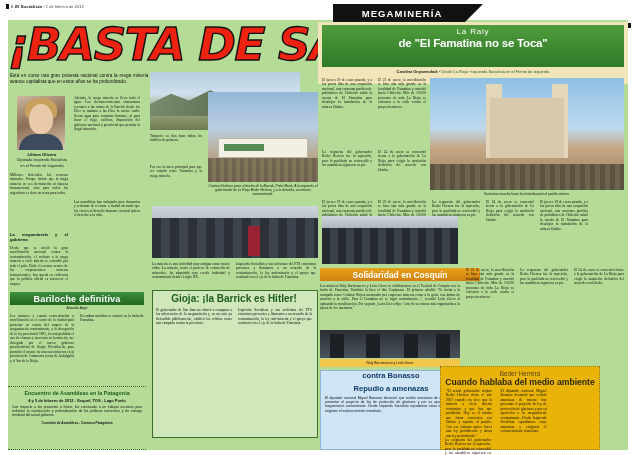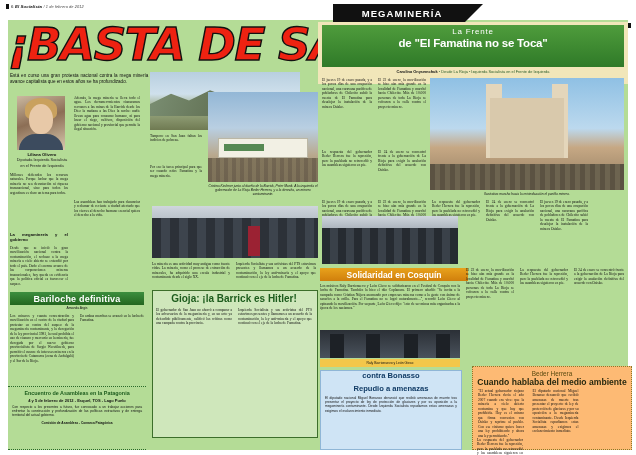--- a/index.html
+++ b/index.html
@@ -215,21 +215,21 @@
     position:absolute;left:0;bottom:0;width:194px;height:26px;
     background:repeating-linear-gradient(90deg,#5b5242 0 5px,#6d6450 5px 10px);
   }
   .cap-plaza{
     position:absolute;left:430px;top:192px;width:194px;
     font-size:3.3px;line-height:4.2px;color:#111;text-align:center;font-style:italic;
   }
 
   
   .cosquin{
-    position:absolute;left:320px;top:268px;width:148px;height:13px;
+    position:absolute;left:320px;top:268px;width:160px;height:13px;
     background:linear-gradient(#e8a21c,#d07f0c);
     display:flex;align-items:center;justify-content:center;
     color:#fff;font-weight:bold;font-size:8.5px;
   }
 
   
   .ph-cosq{
     left:320px;top:330px;width:140px;height:28px;
     background:linear-gradient(#2b3036,#4a525c);
   }
@@ -245,22 +245,22 @@
     background:#cfe4f5;border:1px solid #8fb6d6;
   }
   .repudio .h{
     text-align:center;font-weight:bold;font-size:7.6px;line-height:9px;color:#123c66;
     margin-top:4px;
   }
   .repudio .b{font-size:3.3px;line-height:4.2px;color:#111;text-align:justify;padding:3px 4px 0;}
 
   
   .beder{
-    position:absolute;left:472px;top:366px;width:158px;height:82px;
-    background:#fdba74;border:1px dotted #8a7a2a;
+    position:absolute;left:440px;top:366px;width:158px;height:82px;
+    background:#eab308;border:1px dotted #8a7a2a;
   }
   .beder .k{text-align:center;font-size:6.4px;color:#5a4a10;margin-top:3px;}
   .beder .h{text-align:center;font-weight:bold;font-size:8.6px;color:#2a2a10;line-height:10px;}
 </style>
 </head>
 <body>
 
 <div class="page">
 
   <div class="masthead">
@@ -343,21 +343,21 @@
   <div class="col" style="left:152px;top:262px;width:78px;">La minería es una actividad muy antigua como fuente vidas. La minería, como el proceso de extracción de minerales, ha adquirido una escala industrial y contaminante desde el siglo XX.</div>
   <div class="col" style="left:236px;top:262px;width:80px;">Izquierda Socialista y sus activistas del PTS estuvimos presentes y llamamos a un acuerdo de la contaminación, la ley anti-minería y el apoyo que continuó con el eje de la lucha de Famatina.</div>
 
   <div class="gioja-box"></div>
   <div class="gioja-title">Gioja: ¡la Barrick es Hitler!</div>
   <div class="col" style="left:156px;top:308px;width:76px;">El gobernador de San Juan no ahorró a comparar a los adversarios de la megaminería y, en un acto ya defendido públicamente, calificó las críticas como una campaña contra la provincia.</div>
   <div class="col" style="left:238px;top:308px;width:74px;">Izquierda Socialista y sus activistas del PTS estuvimos presentes y llamamos a un acuerdo de la contaminación, la ley anti-minería y el apoyo que continuó con el eje de la lucha de Famatina.</div>
 
   <div class="rioja"></div>
   <div class="rioja-inner">
-    <div class="rioja-kicker">La Frente</div>
+    <div class="rioja-kicker">La Raly</div>
     <div class="rioja-head">de "El Famatina no se Toca"</div>
   </div>
   <div class="rioja-by">
     <span>Carolina Onysemchuk</span>
     <i>• Desde La Rioja • Izquierda Socialista en el Frente de Izquierda</i>
   </div>
 
   <div class="col" style="left:322px;top:78px;width:50px;">El jueves 19 de enero pasada, y a los pocos días de una ocupación nacional, una caravana pacífica de pobladores de Chilecito subió la cuesta de El Famatina para desalojar la instalación de la minera Osisko.</div>
   <div class="col" style="left:378px;top:78px;width:48px;">El 22 de enero, la movilización se hizo aún más grande en la localidad de Famatina y marchó hacia Chilecito. Más de 10.000 personas de toda La Rioja se volcaron a la calle contra el proyecto minero.</div>
   <div class="col" style="left:322px;top:150px;width:50px;">La respuesta del gobernador Beder Herrera fue la represión, pero la pueblada no retrocedió y las asambleas siguieron en pie.</div>

